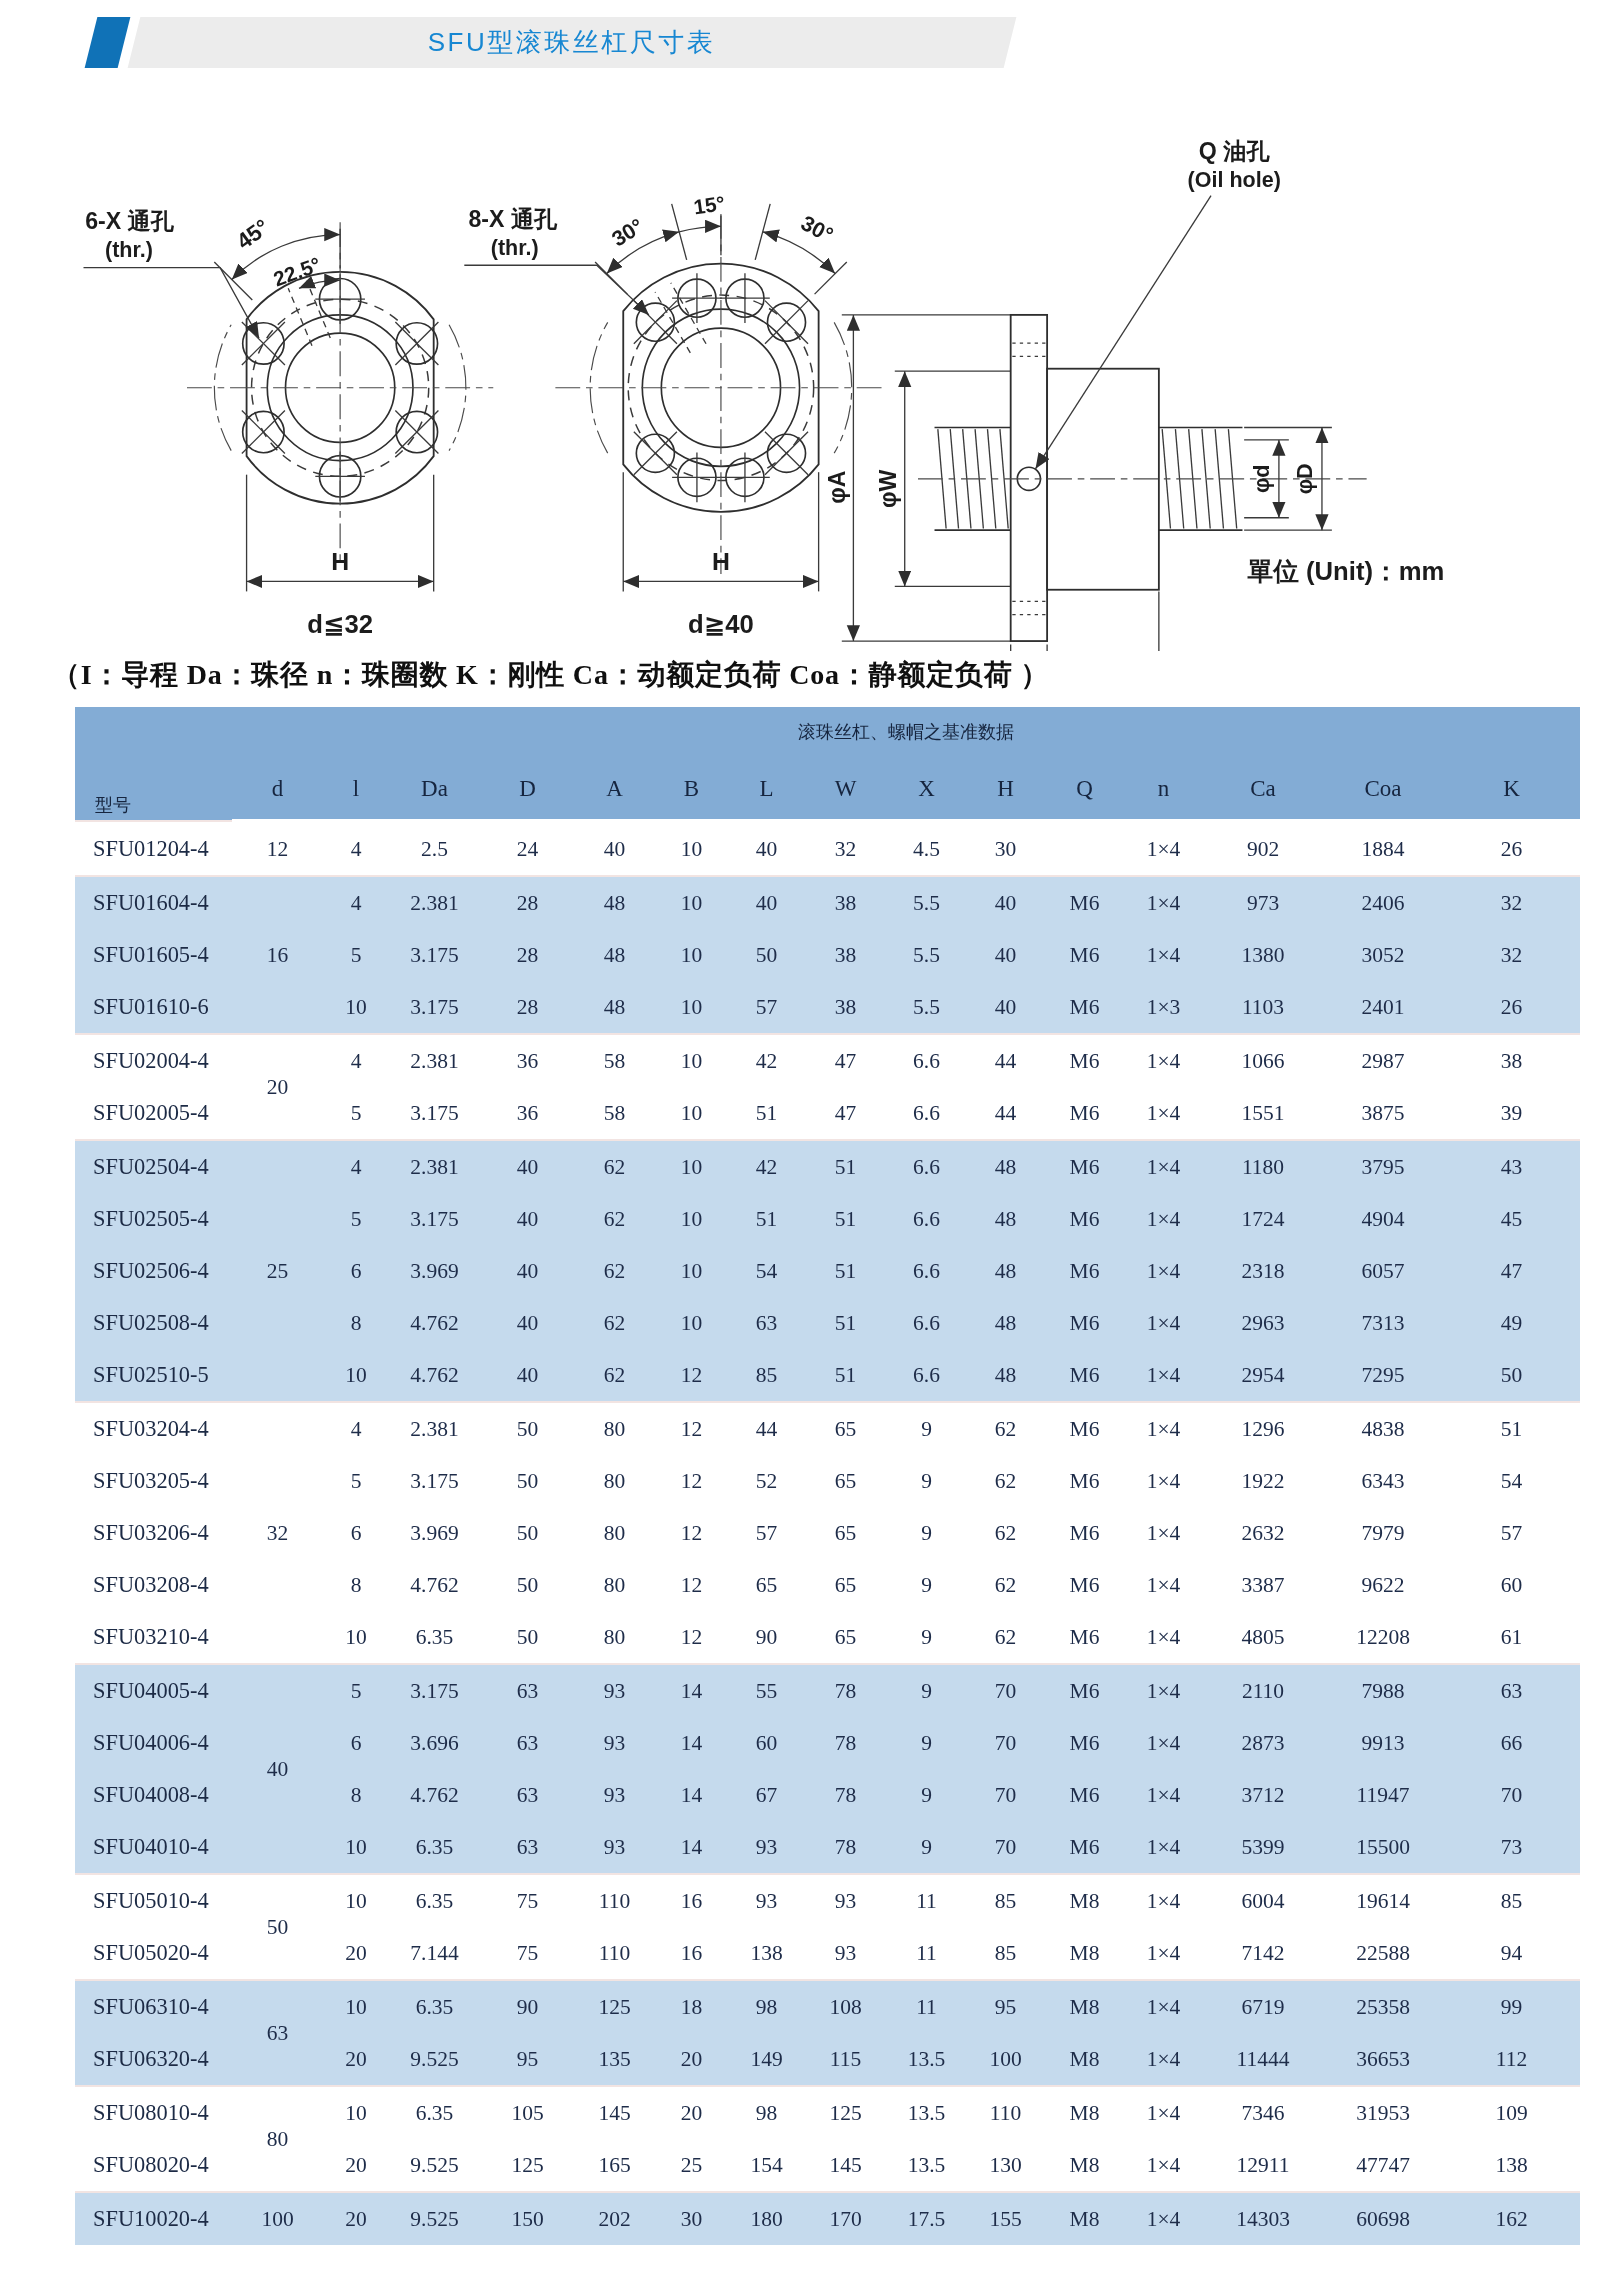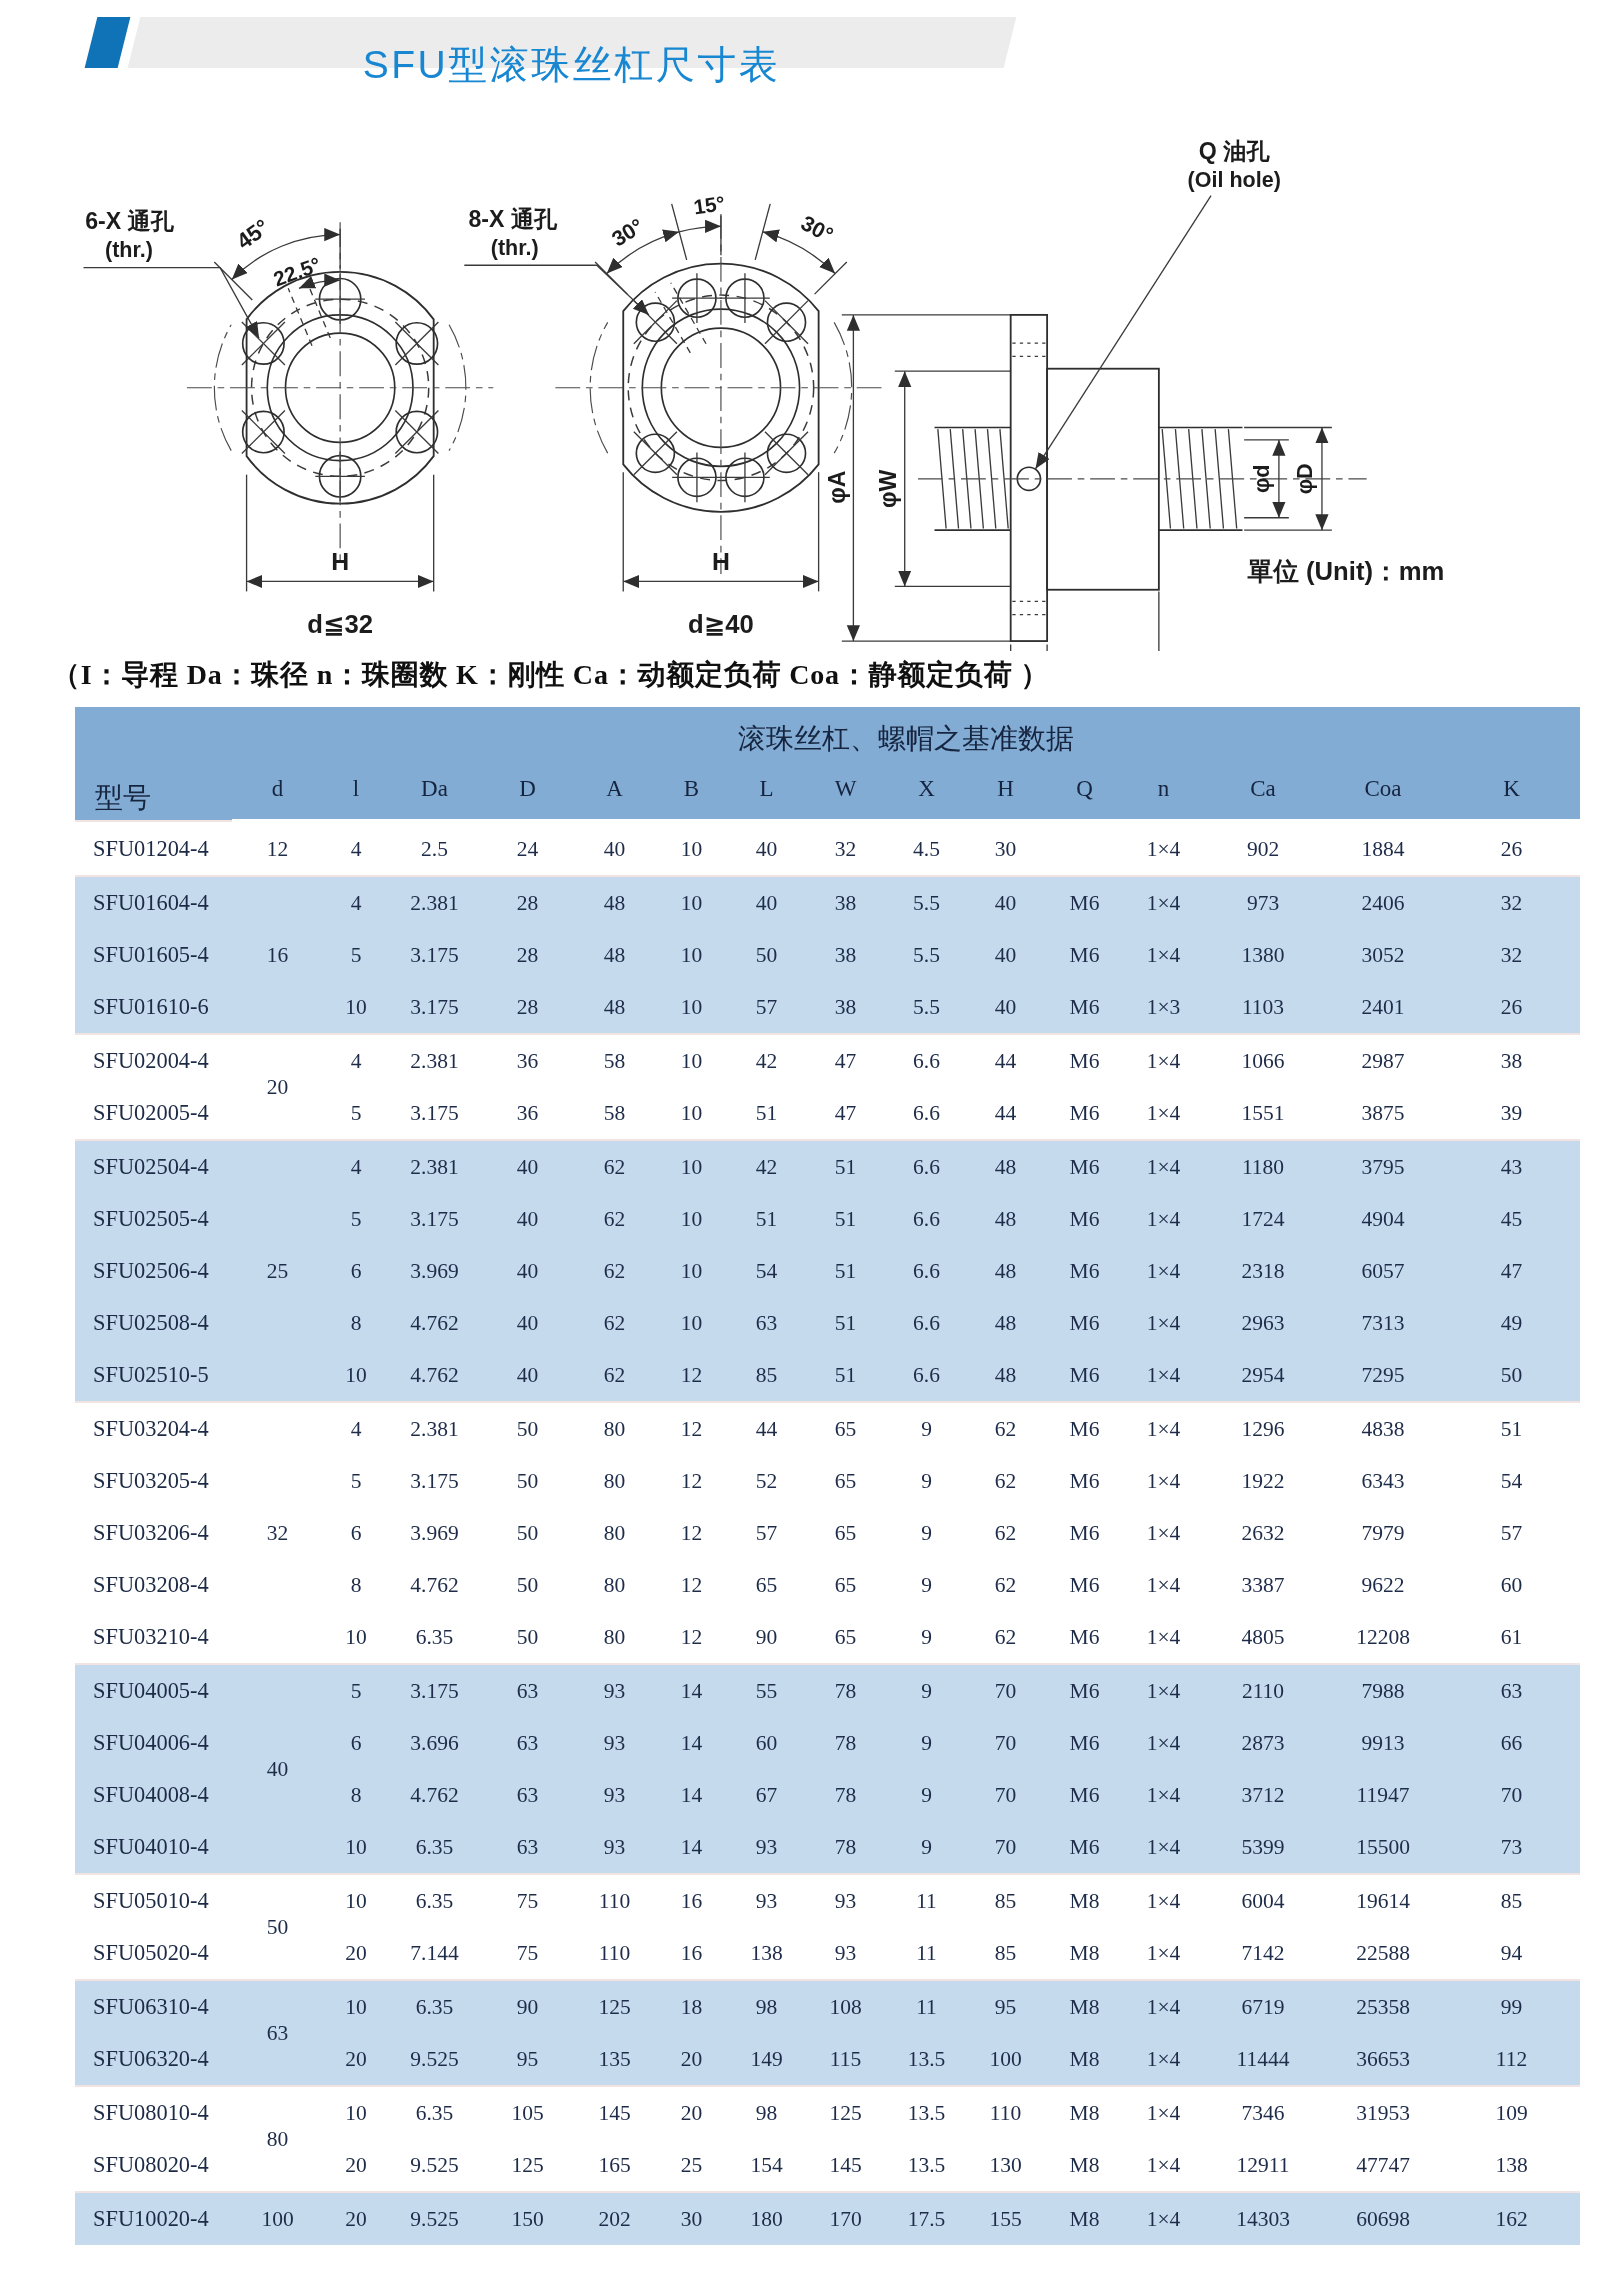--- a/index.html
+++ b/index.html
@@ -11,23 +11,23 @@
   
   .banner-accent{
     position:absolute;left:91px;top:16.6px;width:33px;height:51px;
     background:#1072b7;transform:skewX(-14deg);
   }
   .banner-bg{
     position:absolute;left:134px;top:16.6px;width:876px;height:51px;
     background:#ececec;transform:skewX(-14deg);
   }
   .page-title{
-    position:absolute;left:33px;top:38px;width:1077px;text-align:center;
+    position:absolute;left:33px;top:25px;width:1077px;text-align:center;
     font-family:"Liberation Sans","DejaVu Sans",sans-serif;
-    font-size:39px;color:#1787d2;letter-spacing:2.5px;font-weight:500;
+    font-size:26px;color:#1787d2;letter-spacing:2.5px;font-weight:500;
   }
   
   .diagram-wrap{position:absolute;left:50px;top:98px;width:1524px;height:553px;}
   svg .ln{stroke:#2e2e2e;stroke-width:2;fill:none;}
   svg .lnf{stroke:#2e2e2e;stroke-width:2.2;fill:#ffffff;}
   svg .thin{stroke:#3a3a3a;stroke-width:1.6;fill:none;}
   svg .dash{stroke:#3a3a3a;stroke-width:1.8;fill:none;stroke-dasharray:12 9;}
   svg .dash2{stroke:#3a3a3a;stroke-width:1.6;fill:none;stroke-dasharray:8 6;}
   svg .cline{stroke:#4a4a4a;stroke-width:1.4;fill:none;stroke-dasharray:30 7 8 7;}
   svg .dot{stroke:#3a3a3a;stroke-width:1.6;fill:none;stroke-dasharray:4 5;}
@@ -38,21 +38,21 @@
     font-size:28px;color:#101010;font-weight:600;letter-spacing:0.8px;
   }
   
   table.spec{
     position:absolute;left:75px;top:707px;width:1504px;
     border-collapse:collapse;table-layout:fixed;
   }
   table.spec th,table.spec td{padding:0;margin:0;}
   thead th{
     background:#83acd5;color:#16253f;font-weight:normal;
-    font-size:28px;text-align:center;vertical-align:middle;
+    font-size:18px;text-align:center;vertical-align:middle;
   }
   thead tr.hr1 th{height:41px;vertical-align:bottom;padding-bottom:3.3px;}
   thead tr.hr2 th{height:48px;font-size:23px;vertical-align:middle;padding-bottom:6.6px;}
   thead th.model-h{
     text-align:left;padding-left:20px;vertical-align:top;padding-top:13.3px;font-family:Liberation Serif, serif;
   }
   tbody td{
     height:52px;font-size:21.5px;text-align:center;vertical-align:middle;
     color:#1e2c49;
   }

